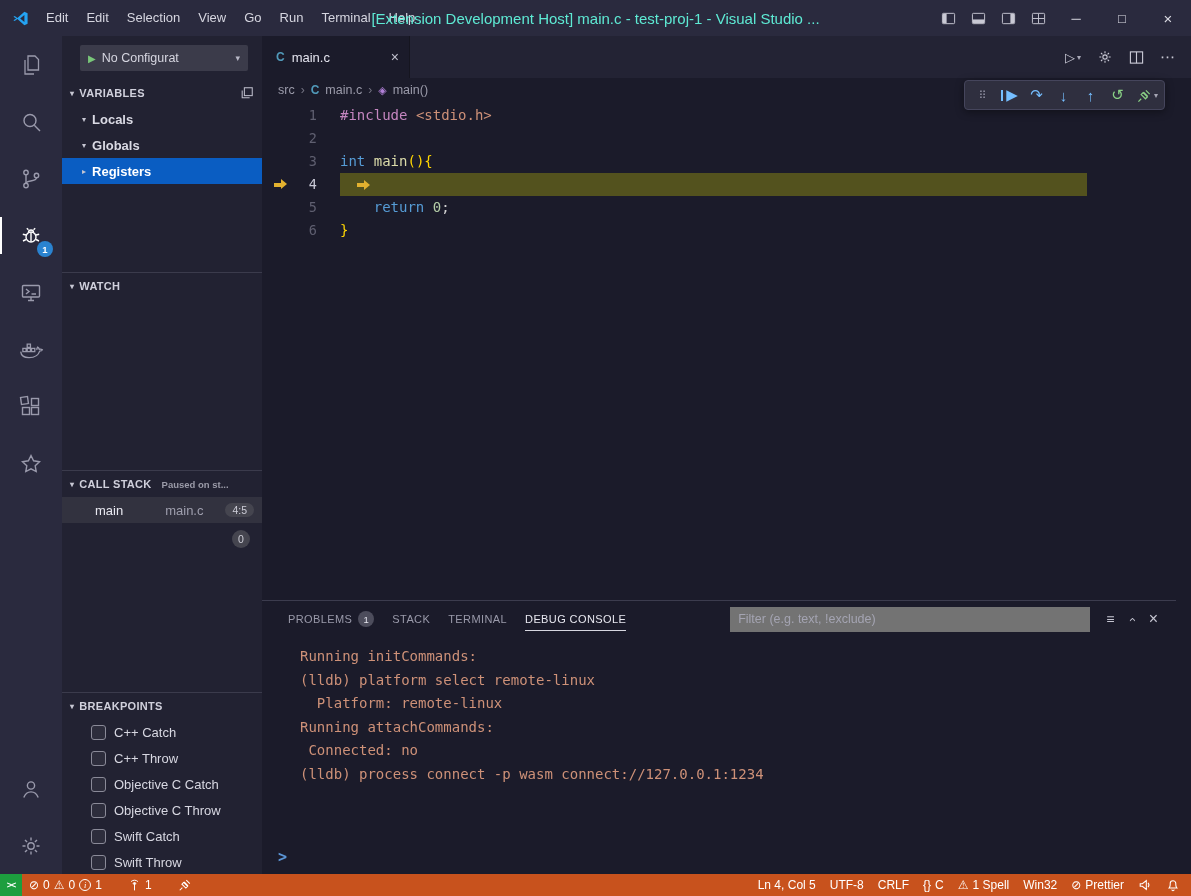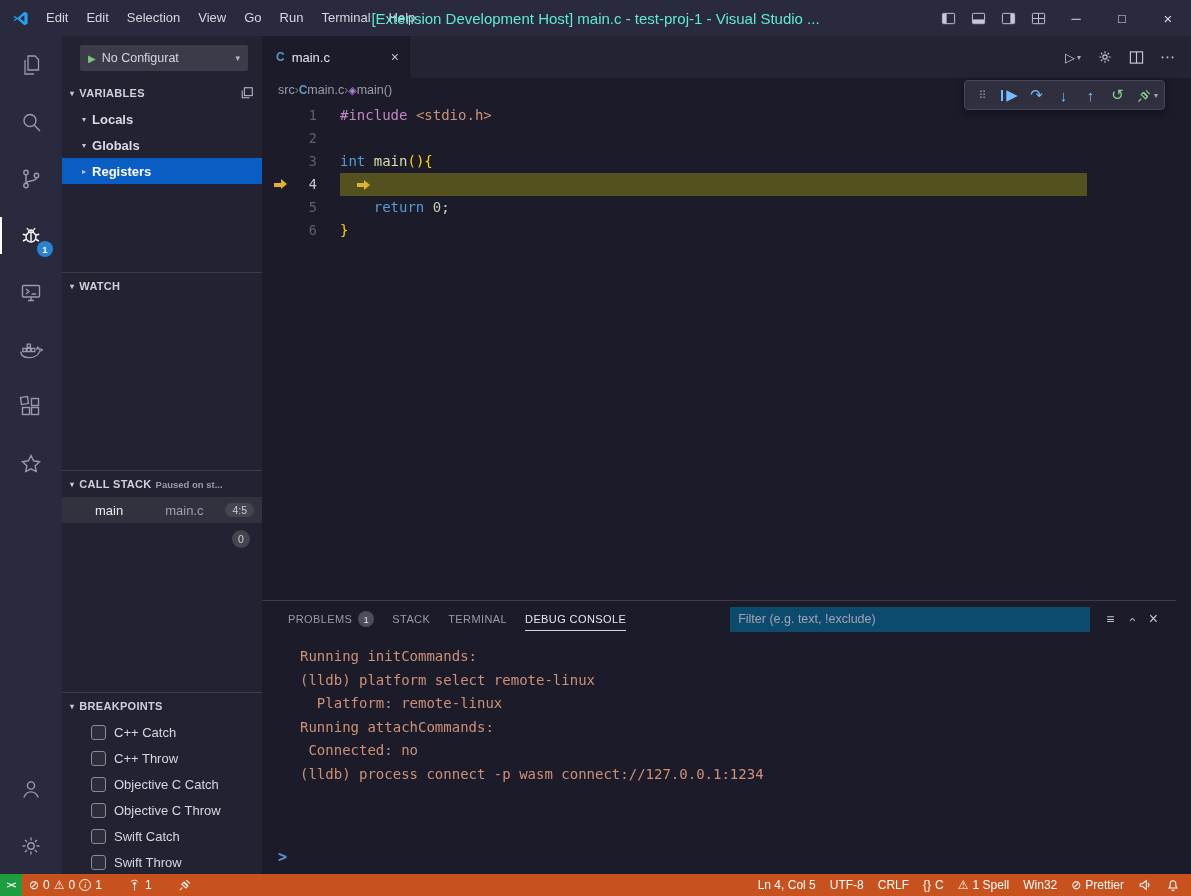--- a/index.html
+++ b/index.html
@@ -36,21 +36,21 @@
   .config-row { height:44px; display:flex; align-items:center; padding:0 14px 0 18px; flex:none; }
   .config-dd { flex:1; height:26px; background:#3b3b4a; border-radius:2px; display:flex; align-items:center;
     padding:0 8px; gap:6px; font-size:12.5px; color:#d6d6e0; overflow:hidden; white-space:nowrap; }
   .config-dd .play { color:#79c779; font-size:10px; }
   .config-dd .chev { margin-left:auto; font-size:9px; color:#b8b8c6; }
   .pane { position:relative; flex:none; overflow:hidden; }
   .pane.bordered { border-top:1px solid #3b3b4c; }
   .pane-header { height:26px; display:flex; align-items:center; padding:0 8px; font-size:11px; font-weight:bold;
     letter-spacing:.3px; color:#d0d0dc; }
   .pane-header .chev { font-size:8px; margin-right:5px; color:#c6c6d2; }
-  .pane-header .hint { font-size:9.5px; color:#9b9ba8; margin-left:4px; letter-spacing:0; white-space:nowrap; }
+  .pane-header .hint { font-size:9.5px; color:#9b9ba8; margin-left:10px; letter-spacing:0; white-space:nowrap; }
   .pane-header .hdr-icon { margin-left:auto; color:#bdbdca; }
   .tree-row { height:26px; display:flex; align-items:center; padding:0 8px 0 20px; font-weight:bold; color:#dadae4; }
   .tree-row .chev { font-size:8px; margin-right:6px; color:#c6c6d2; font-weight:normal; }
   .tree-row.selected { background:#0a5dc2; color:#fff; }
   .cs-row { height:26px; display:flex; align-items:center; background:#32323f; padding:0 8px 0 33px; }
   .cs-name { color:#e8e8f0; }
   .cs-file { color:#9f9fae; margin-left:42px; }
   .cs-pos { margin-left:auto; background:#45454f; color:#cdcdd8; border-radius:8px; font-size:10.5px; padding:1px 7px; }
   .cs-zero-row { display:flex; justify-content:flex-end; padding:7px 12px 0 0; }
   .cs-zero { width:18px; height:18px; border-radius:50%; background:#45454f; color:#cfcfd8; font-size:10.5px;
@@ -61,21 +61,21 @@
   
   .editor { position:absolute; left:262px; top:36px; right:0; bottom:22px; background:#1b1b2a; }
   .tabbar { height:42px; background:#232334; display:flex; align-items:stretch; }
   .tab { width:148px; background:#1b1b2a; display:flex; align-items:center; padding:0 10px 0 14px; gap:7px;
     color:#e4e4ee; font-size:13px; border-right:1px solid #15151f; }
   .c-ic { color:#519aba; font-weight:bold; font-size:12px; }
   .tab .close { margin-left:auto; color:#c2c2ce; font-size:14px; }
   .tab-actions { margin-left:auto; display:flex; align-items:center; gap:16px; padding-right:16px; color:#cacad6; }
   .ta-run { display:flex; align-items:center; gap:2px; font-size:13px; }
   .ta-chev { font-size:8px; color:#a9a9b8; }
-  .breadcrumbs { height:24px; display:flex; align-items:center; padding-left:16px; color:#9b9baa; font-size:12.5px; }
+  .breadcrumbs { height:24px; display:flex; align-items:center; padding-left:16px; gap:6px; color:#9b9baa; font-size:12.5px; }
   .bc-sep { color:#737382; font-size:12px; }
   .bc-sym { color:#b180d7; font-size:11px; }
 
   .code { position:absolute; top:66px; left:0; right:0; bottom:274px; font-family:"DejaVu Sans Mono", monospace;
     font-size:14px; padding-top:2px; overflow:hidden; }
   .code-line { position:relative; height:23px; line-height:23px; white-space:pre; padding-left:78px; color:#d4d4d4; }
   .lnum { position:absolute; left:0; top:0; width:55px; text-align:right; color:#5f5f70; font-size:13.5px; }
   .code-line.current .lnum { color:#c9c9d6; }
   .code-line.current::before { content:""; position:absolute; left:78px; right:104px; top:0; bottom:0; background:#53521e; }
   .gutter-arrow { position:absolute; left:12px; top:6px; width:15px; height:11px; }
@@ -109,21 +109,21 @@
 
   
   .panel { position:absolute; left:0; right:15px; bottom:0; height:274px; background:#1b1b2a; border-top:1px solid #3c3c4e; }
   .panel-header { height:36px; display:flex; align-items:center; padding:0 10px 0 26px; }
   .p-tab { margin-right:18px; font-size:11px; letter-spacing:.4px; color:#9a9aaa; height:36px;
     display:flex; align-items:center; gap:6px; position:relative; white-space:nowrap; }
   .p-tab.active { color:#e8e8f0; }
   .p-tab.active::after { content:""; position:absolute; left:0; right:0; bottom:6px; height:1px; background:#d7d7e0; }
   .p-badge { background:#4d4d5c; color:#e6e6ee; width:16px; height:16px; border-radius:50%; font-size:9.5px;
     display:flex; align-items:center; justify-content:center; }
-  .p-filter { margin-left:auto; width:360px; height:25px; background:#0c4a6e; border:none; outline:none;
+  .p-filter { margin-left:auto; width:360px; height:25px; background:#737373; border:none; outline:none;
     color:#ddd; font-size:12.5px; padding:0 8px; font-family:"Liberation Sans", sans-serif; }
   .p-filter::placeholder { color:#a4a4b2; }
   .p-icons { display:flex; align-items:center; gap:15px; margin-left:16px; color:#c6c6d2; padding-right:8px; font-size:14px; }
   .chev-up { display:inline-block; transform:rotate(-90deg); font-size:13px; }
   .console { position:absolute; top:36px; left:0; right:0; bottom:30px; padding:8px 0 0 38px;
     font-family:"DejaVu Sans Mono", monospace; font-size:14px; color:#ce9178; overflow:hidden; }
   .console-line { height:23.5px; line-height:23.5px; white-space:pre; }
   .console-prompt { position:absolute; left:16px; bottom:8px; color:#5b95d6;
     font-family:"DejaVu Sans Mono", monospace; font-size:15px; font-weight:bold; }
 

